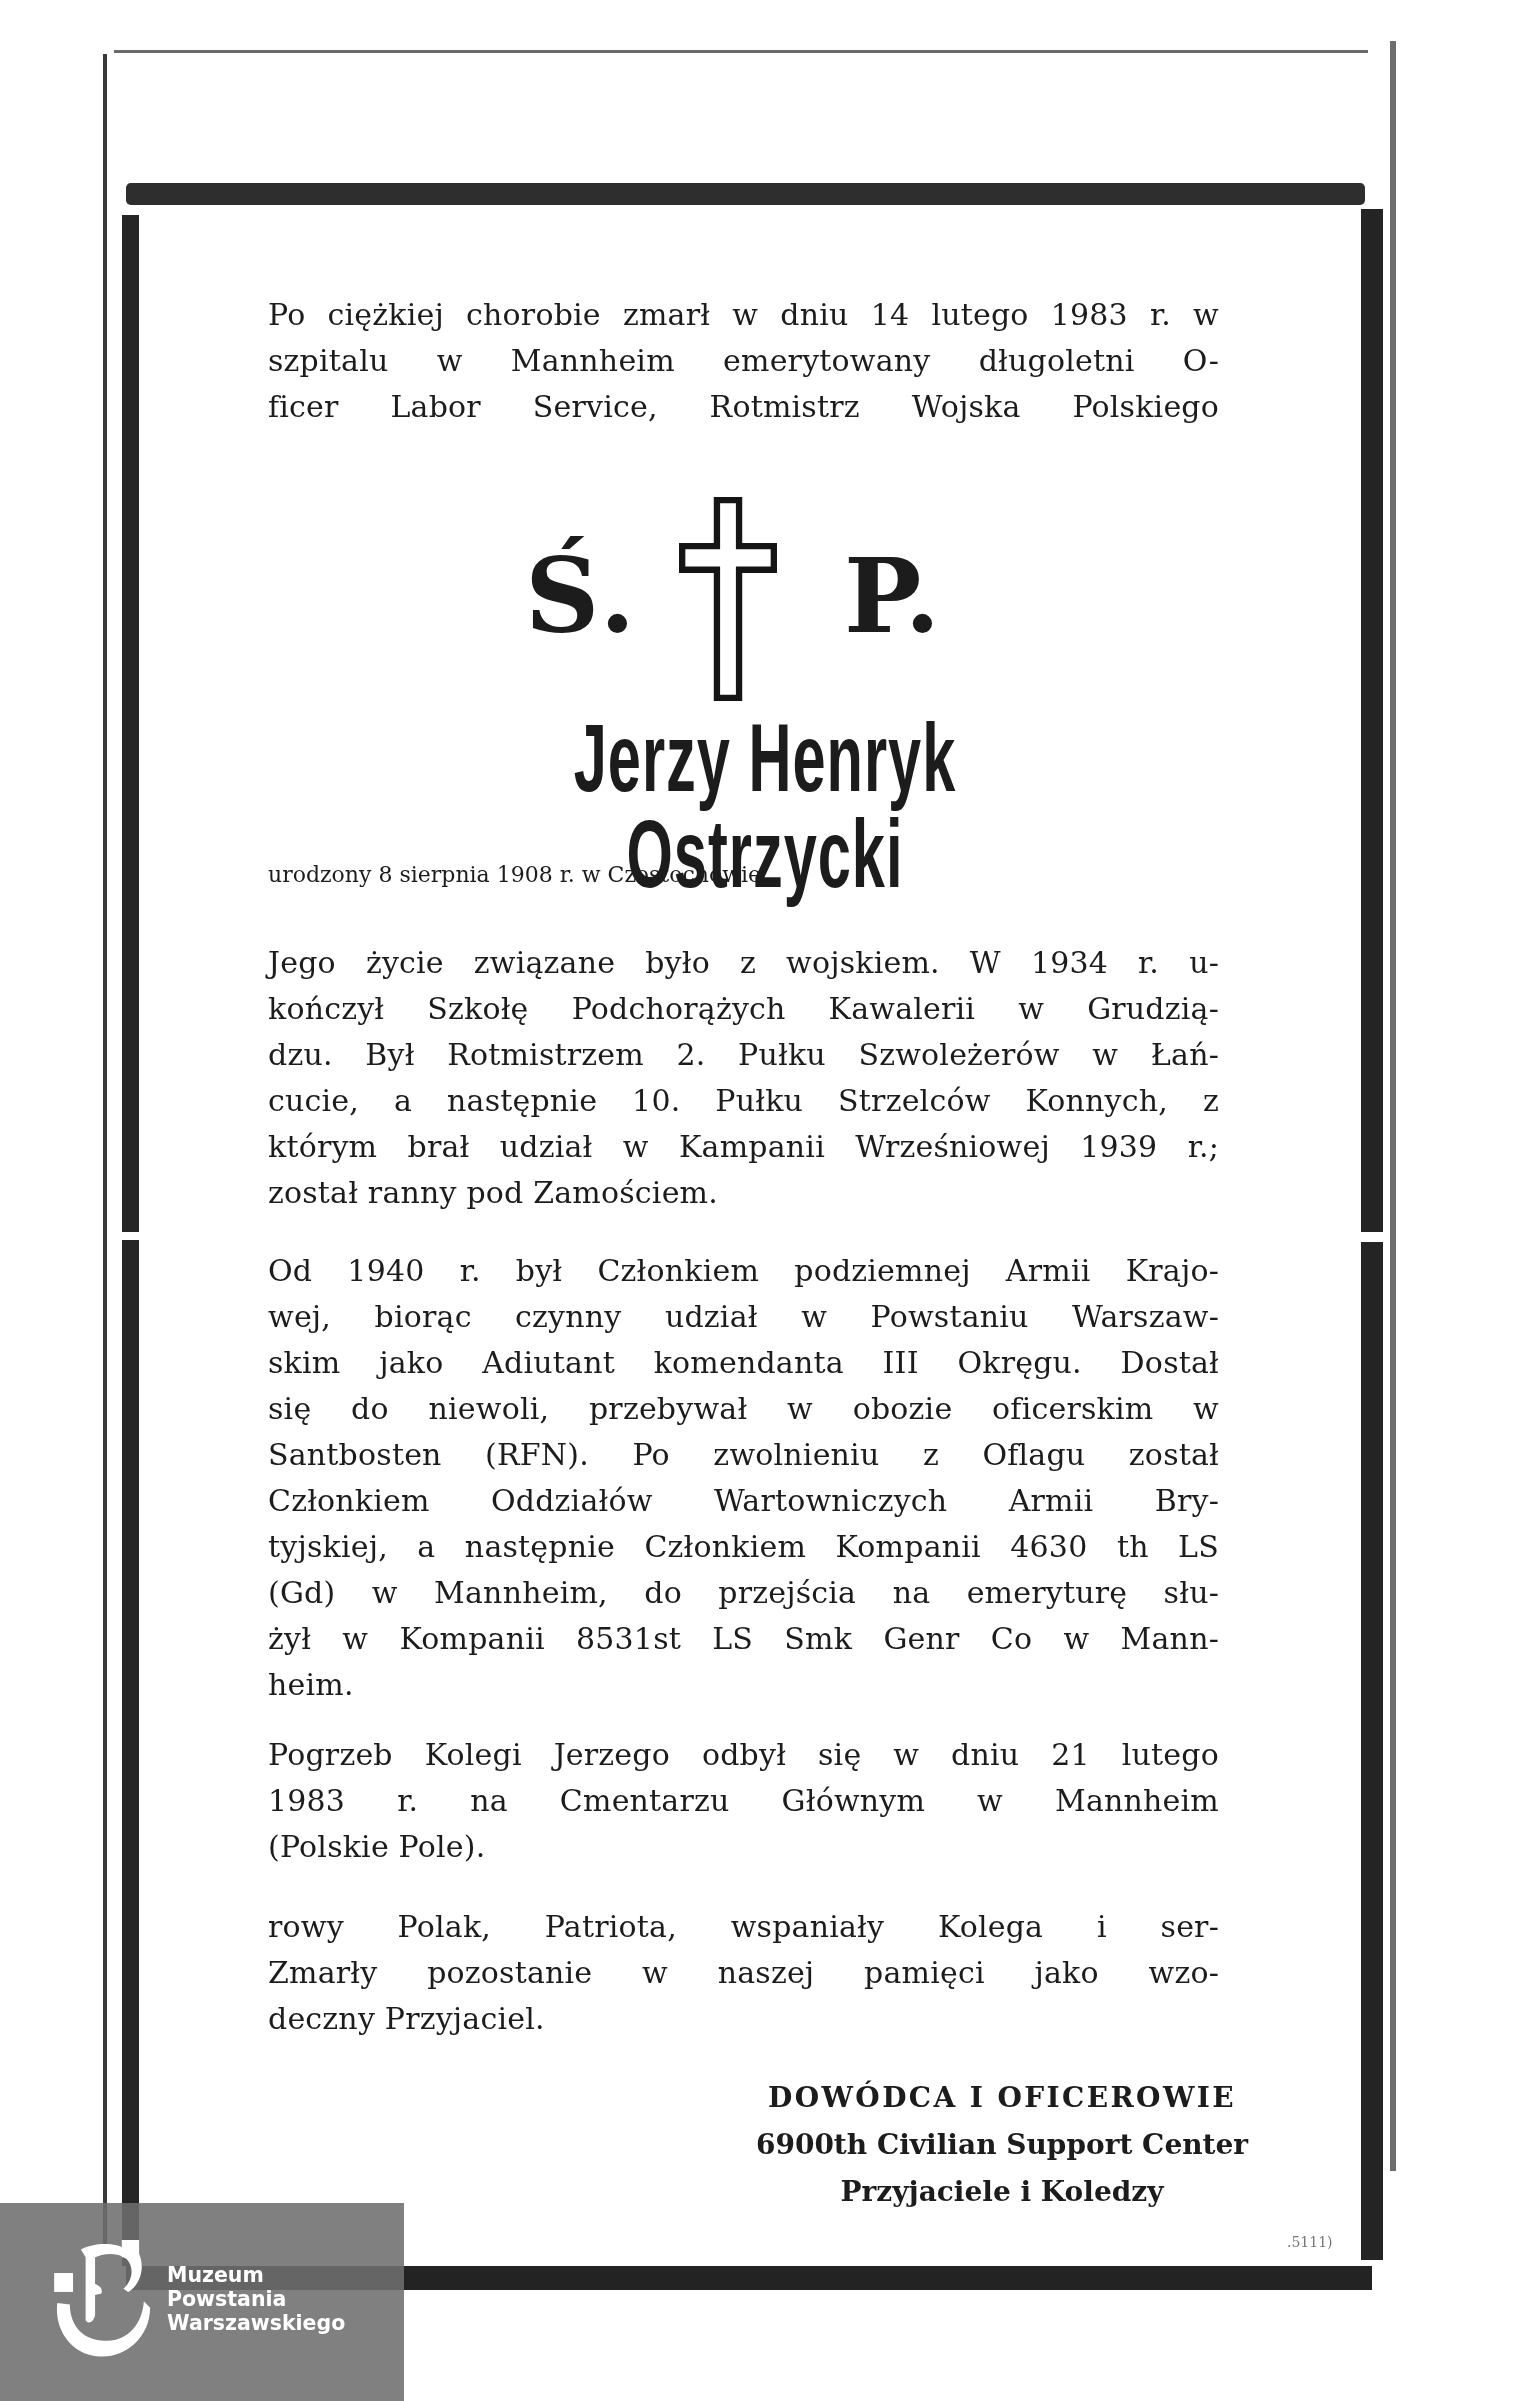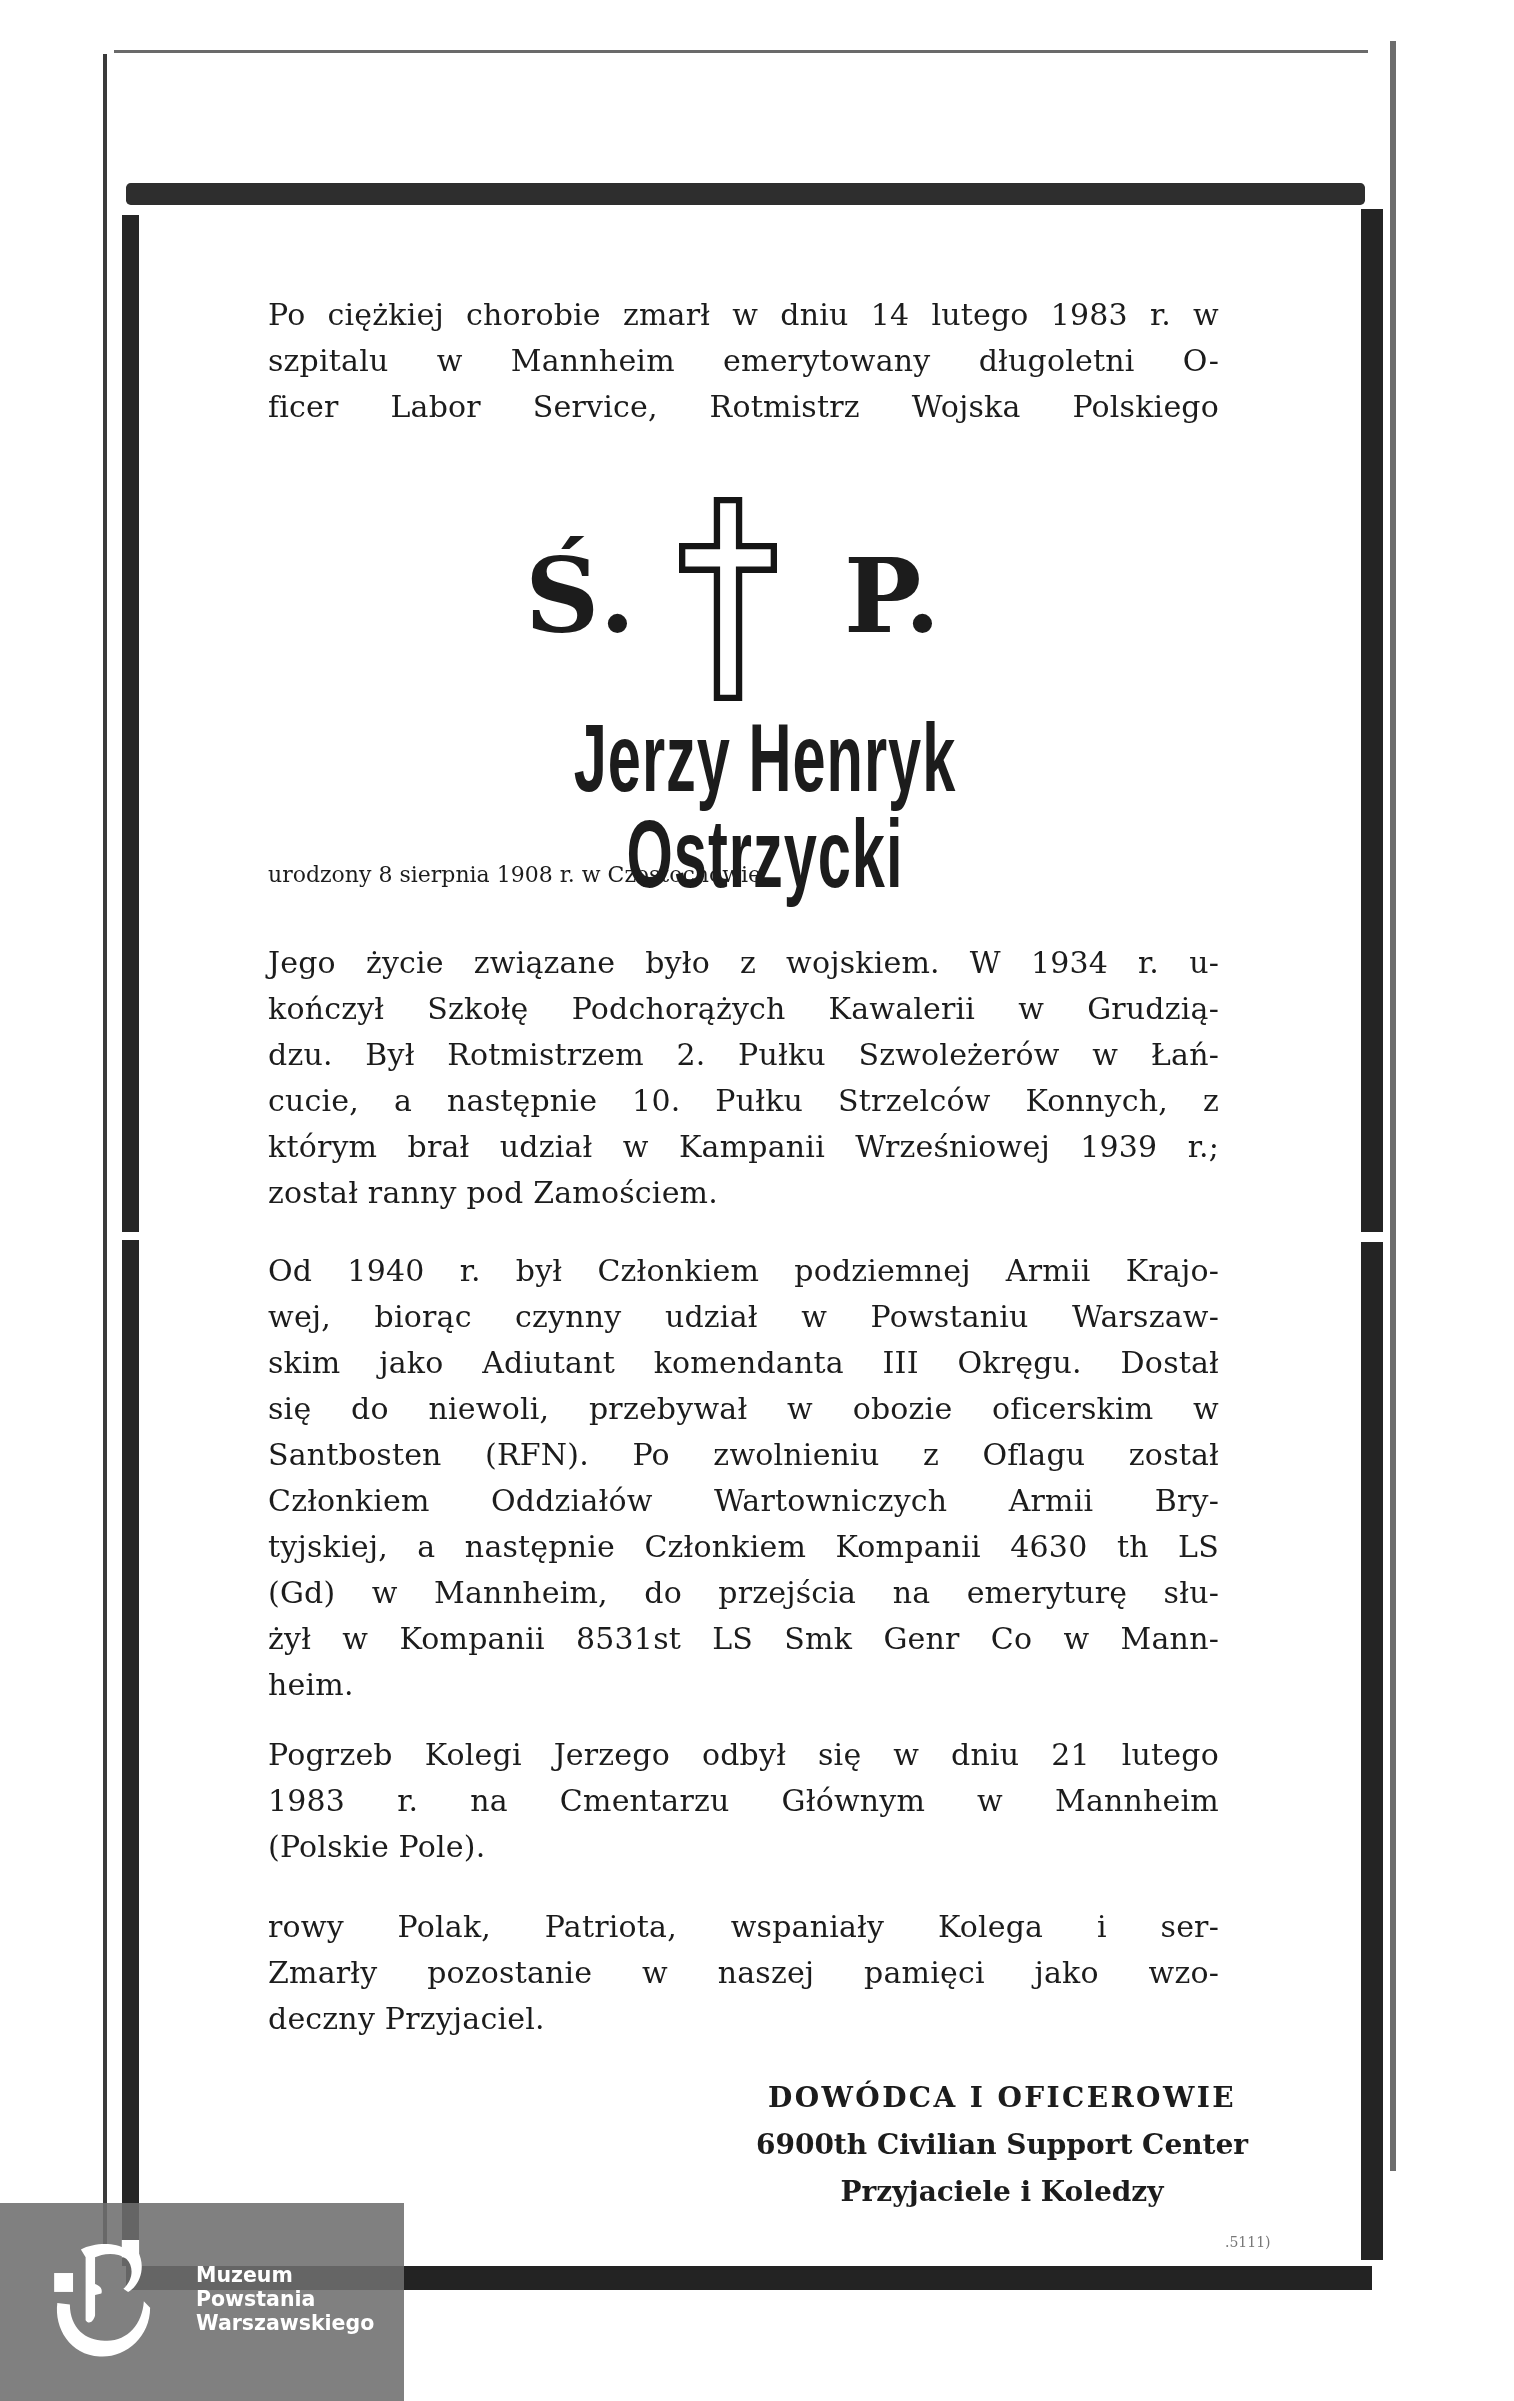--- a/index.html
+++ b/index.html
@@ -27,25 +27,25 @@
   .sp-p { position: absolute; left: 323px; top: 71px; font-family: "DejaVu Serif", serif; font-weight: bold; font-size: 103px; line-height: 1; }
   .cross { position: absolute; left: 158px; top: 24px; width: 98px; height: 204px; }
 
   .name { position: absolute; left: 260px; top: 710px; width: 1010px; text-align: center;
     font-family: "Liberation Sans", sans-serif; font-weight: bold; font-size: 96px; line-height: 1;
     transform: scaleX(0.62); transform-origin: center; letter-spacing: 1.6px; }
   .born { position: absolute; left: 268px; top: 852px; font-size: 22px; line-height: 46px; }
 
   .signature { position: absolute; left: 726px; top: 2051px; width: 552px; text-align: center; font-weight: bold; font-size: 28px; line-height: 47px; margin-top: 23px; }
   .signature .s1 { letter-spacing: 2.4px; }
-  .stamp { position: absolute; left: 1225px; top: 2234px; font-size: 14px; color: #777; }
+  .stamp { position: absolute; left: 1287px; top: 2234px; font-size: 14px; color: #777; }
 
   .logo-box { position: absolute; left: 0; top: 2203px; width: 404px; height: 199px; background: rgba(110,110,110,0.88); }
   .logo-mark { position: absolute; left: 54px; top: 2240px; width: 101px; height: 118px; }
-  .logo-text { position: absolute; left: 196px; top: 2263px; color: #fff; font-family: "DejaVu Sans", sans-serif; font-weight: bold; font-size: 20.5px; line-height: 24px; }
+  .logo-text { position: absolute; left: 167px; top: 2263px; color: #fff; font-family: "DejaVu Sans", sans-serif; font-weight: bold; font-size: 20.5px; line-height: 24px; }
 </style>
 </head>
 <body>
 
 <div class="thin-top"></div>
 <div class="thin-left"></div>
 <div class="thin-right"></div>
 <div class="bar-top"></div>
 <div class="bar-left"></div>
 <div class="bar-left-gap"></div>

